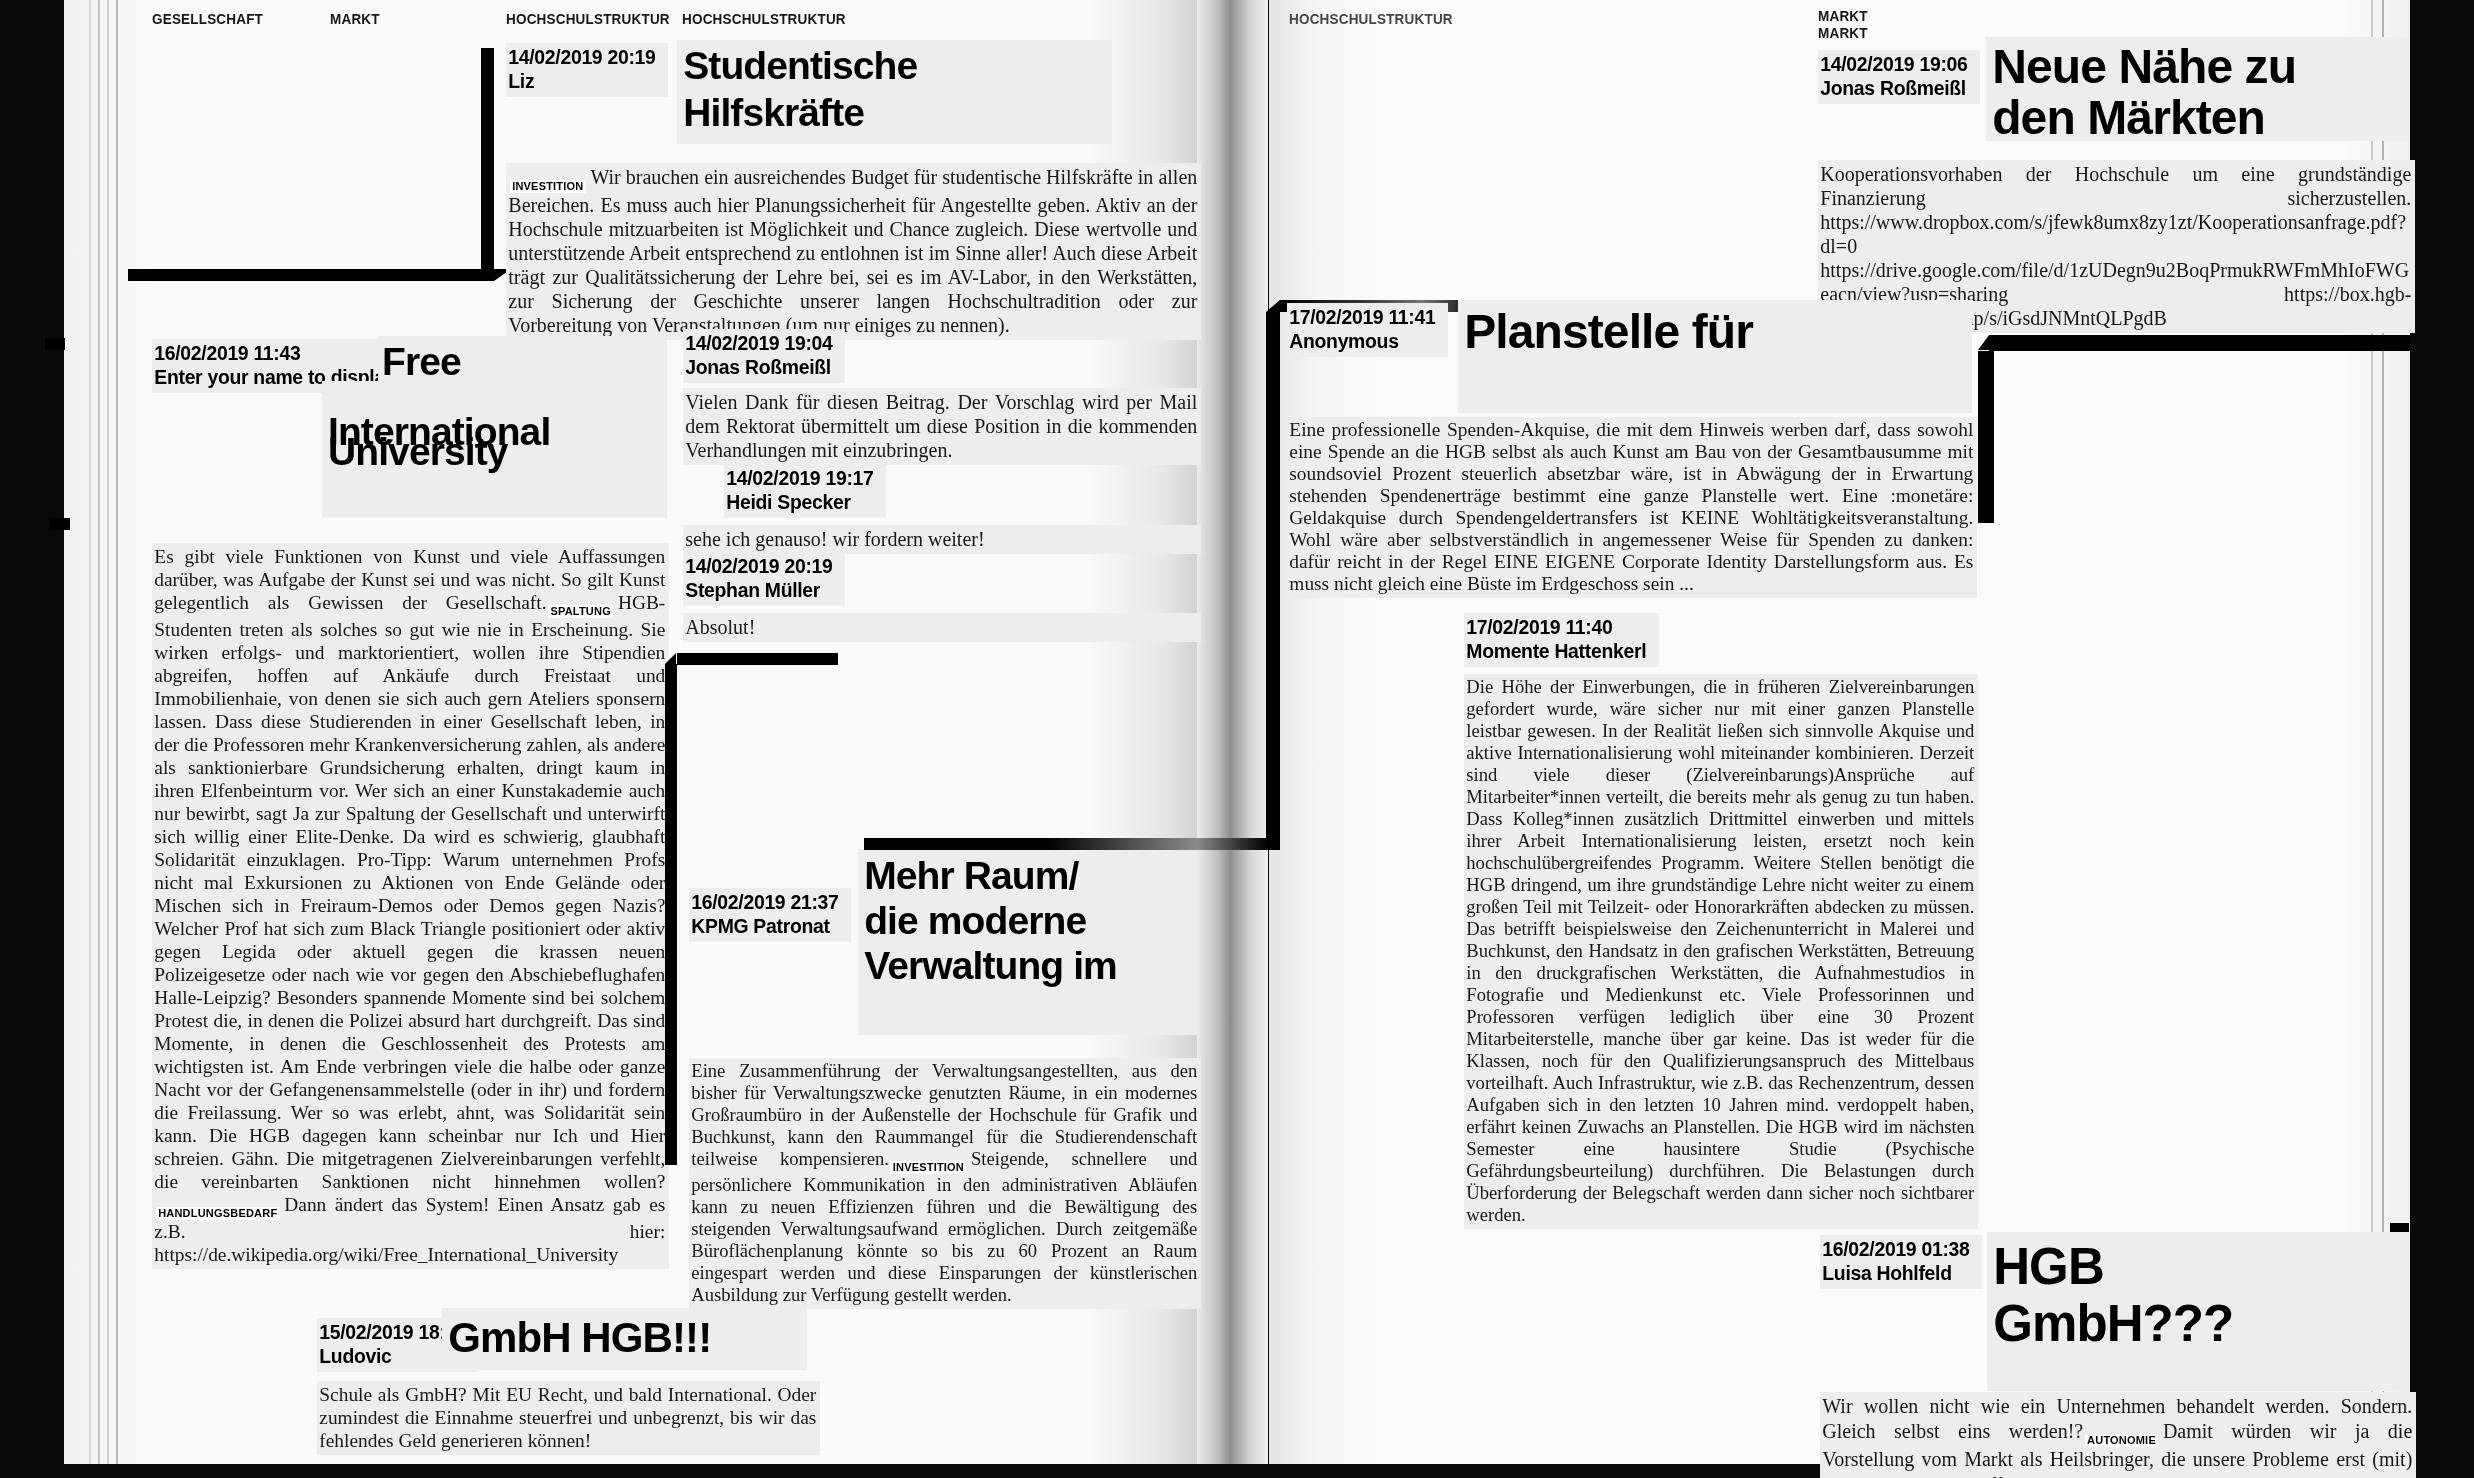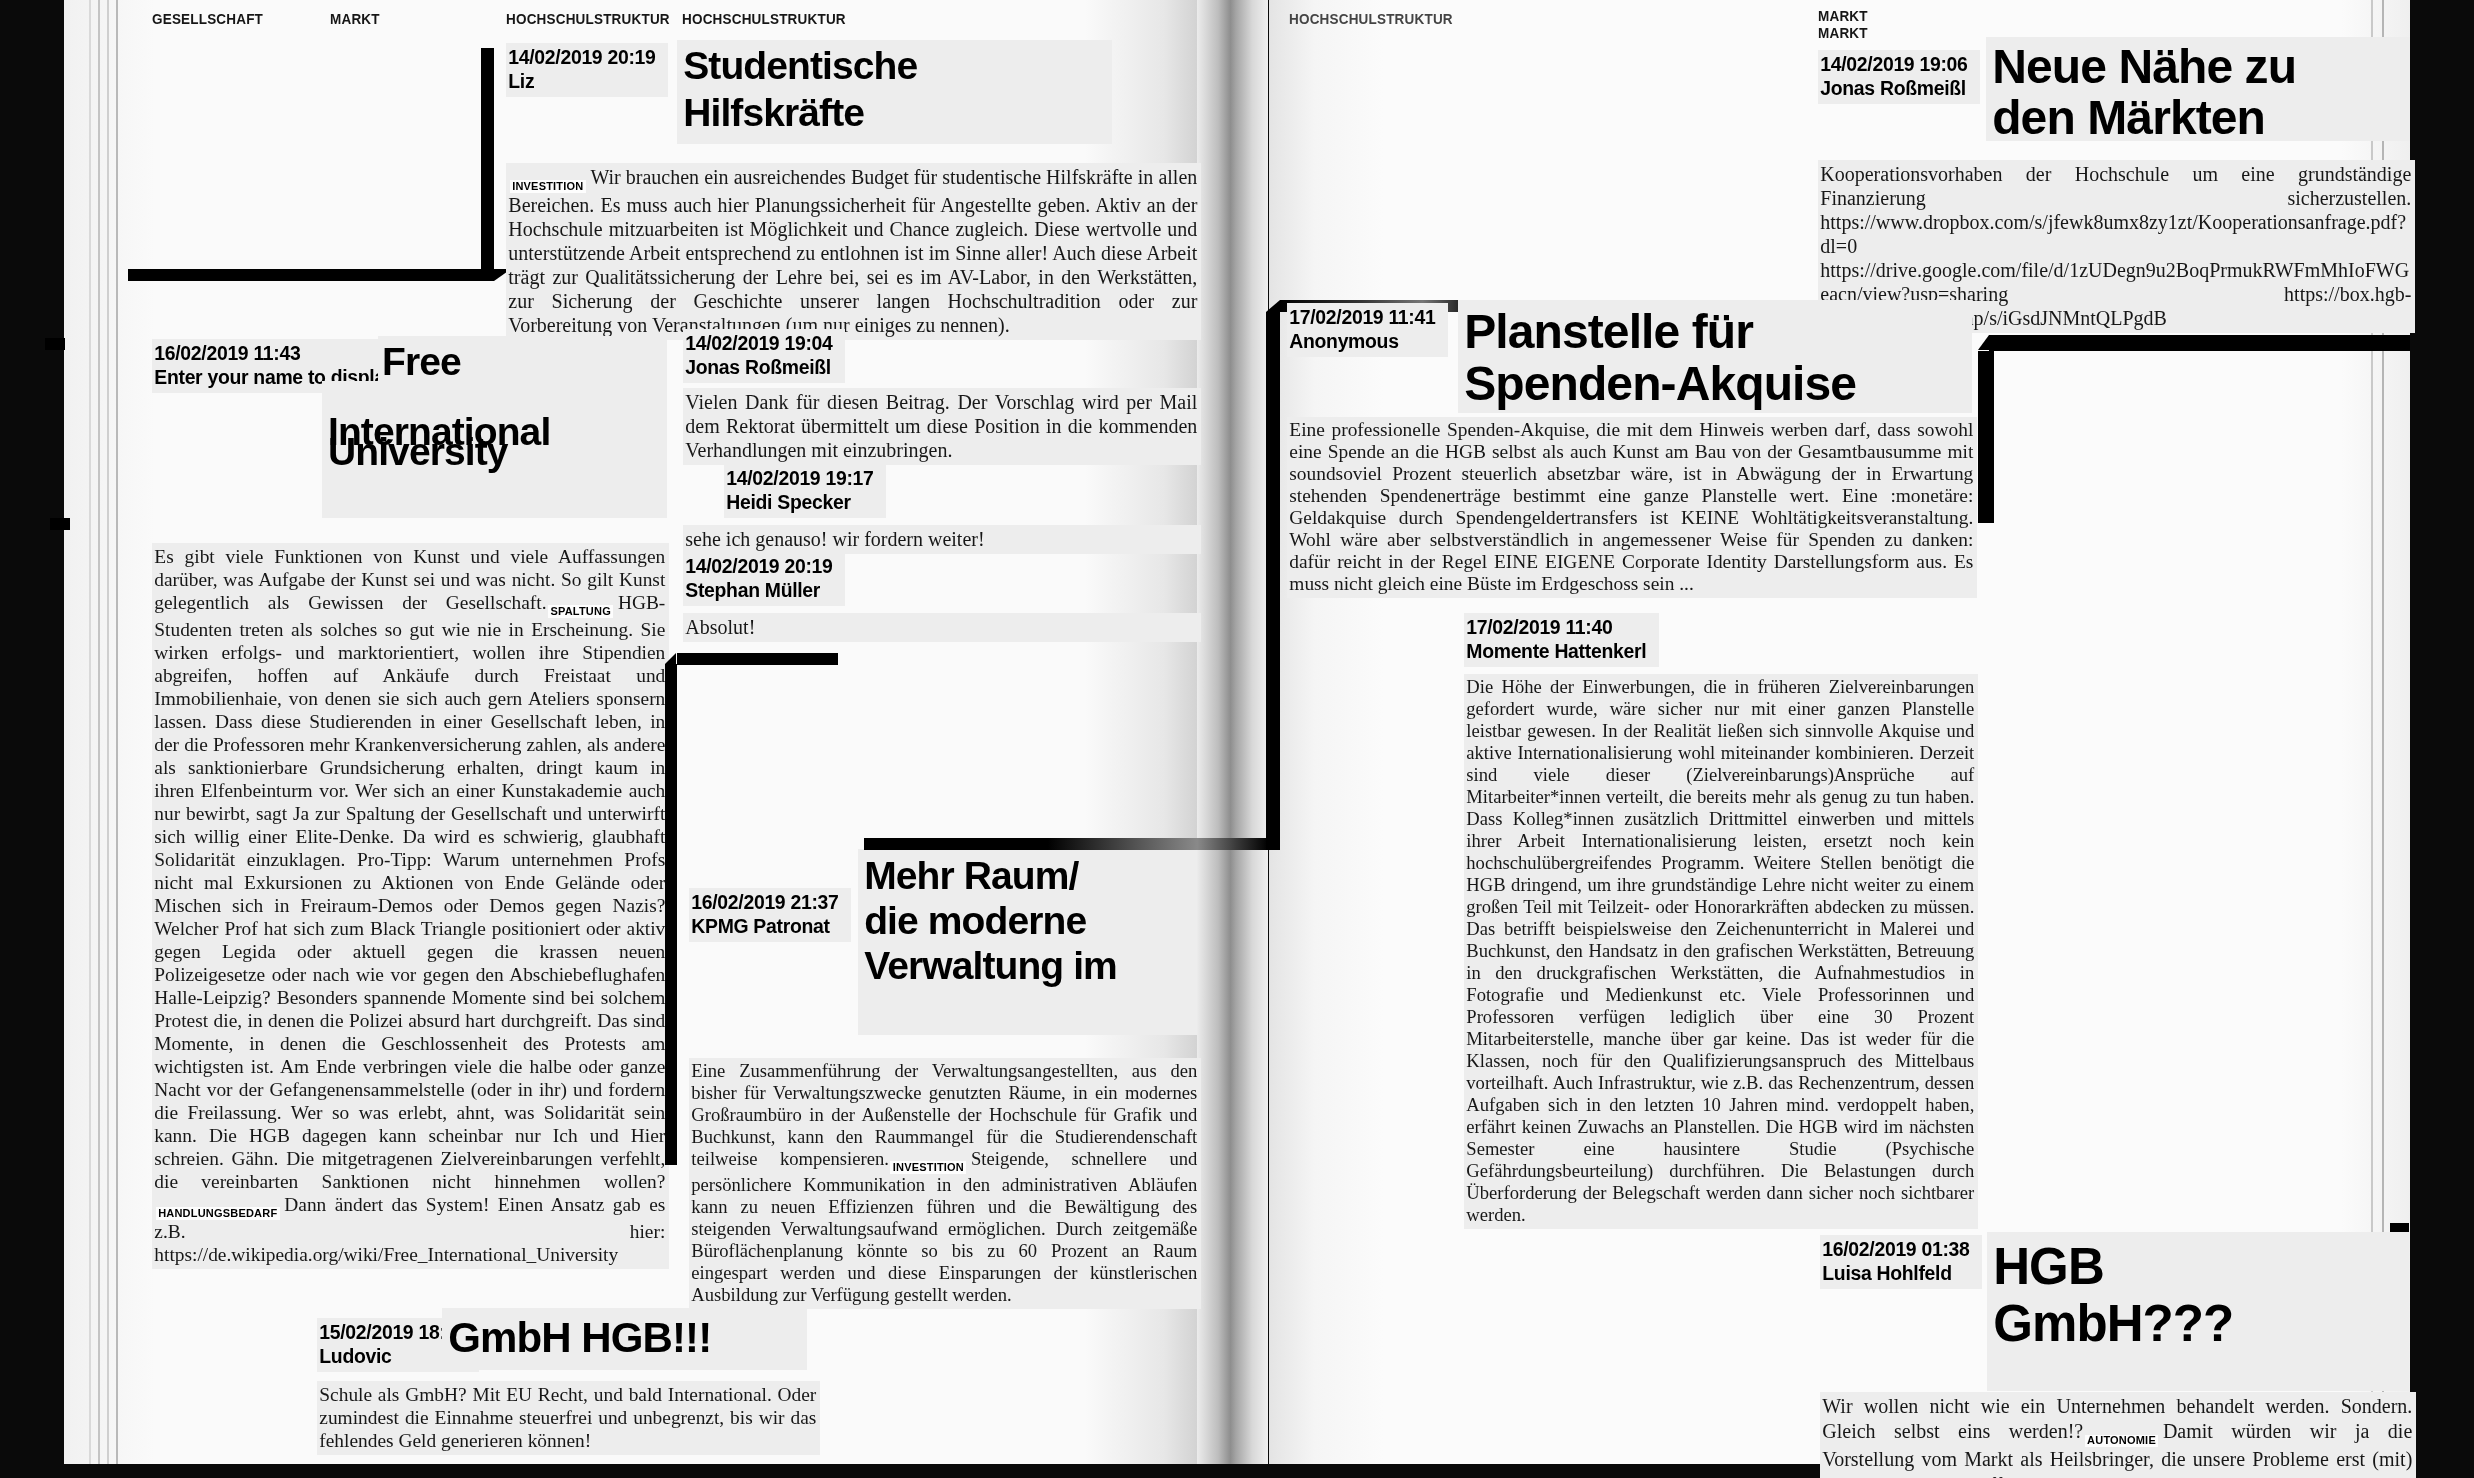--- a/index.html
+++ b/index.html
@@ -151,21 +151,20 @@
   <div class="abs bar" style="left:1266px;top:312px;width:14px;height:526px;"></div>
   <div class="abs tri" style="left:1266px;top:300px;border-right:14px solid #000;border-top:12.4px solid transparent;"></div>
   <div class="abs bar" style="left:1280px;top:300px;width:178px;height:12.4px;background:linear-gradient(90deg,#000 0%,#333 45%,#777 80%,#2a2a2a 100%);"></div>
 
   <div class="abs metabox" style="left:1287px;top:303px;">
     <div class="date">17/02/2019 11:41</div>
     <div class="author">Anonymous</div>
   </div>
   <div class="abs hlbox" style="left:1458px;top:300px;width:514px;height:113px;">
     <div class="hl hl-r" style="padding:7.8px 0 0 6.2px;">Planstelle für</div>
-    <div class="hl hl-r" style="padding:4.7px 0 0 6.2px;">Spenden-Akquise</div>
   </div>
   <p class="abs body b25t" style="left:1287px;top:417px;width:684px;margin:0;">Eine professionelle Spenden-Akquise, die mit dem Hinweis werben darf, dass sowohl eine Spende an die HGB selbst als auch Kunst am Bau von der Gesamtbausumme mit soundsoviel Prozent steuerlich absetzbar wäre, ist in Abwägung der in Erwartung stehenden Spendenerträge bestimmt eine ganze Planstelle wert. Eine :monetäre: Geldakquise durch Spendengeldertransfers ist KEINE Wohltätigkeitsveranstaltung. Wohl wäre aber selbstverständlich in angemessener Weise für Spenden zu danken: dafür reicht in der Regel EINE EIGENE Corporate Identity Darstellungsform aus. Es muss nicht gleich eine Büste im Erdgeschoss sein ...</p>
 
   <div class="abs metabox" style="left:1464px;top:613px;">
     <div class="date">17/02/2019 11:40</div>
     <div class="author">Momente Hattenkerl</div>
   </div>
   <p class="abs body b24" style="left:1464px;top:674px;width:508px;margin:0;">Die Höhe der Einwerbungen, die in früheren Zielvereinbarungen gefordert wurde, wäre sicher nur mit einer ganzen Planstelle leistbar gewesen. In der Realität ließen sich sinnvolle Akquise und aktive Internationalisierung wohl miteinander kombinieren. Derzeit sind viele dieser (Zielvereinbarungs)Ansprüche auf Mitarbeiter*innen verteilt, die bereits mehr als genug zu tun haben. Dass Kolleg*innen zusätzlich Drittmittel einwerben und mittels ihrer Arbeit Internationalisierung leisten, ersetzt noch kein hochschulübergreifendes Programm. Weitere Stellen benötigt die HGB dringend, um ihre grundständige Lehre nicht weiter zu einem großen Teil mit Teilzeit- oder Honorarkräften abdecken zu müssen. Das betrifft beispielsweise den Zeichenunterricht in Malerei und Buchkunst, den Handsatz in den grafischen Werkstätten, Betreuung in den druckgrafischen Werkstätten, die Aufnahmestudios in Fotografie und Medienkunst etc. Viele Professorinnen und Professoren verfügen lediglich über eine 30 Prozent Mitarbeiterstelle, manche über gar keine. Das ist weder für die Klassen, noch für den Qualifizierungsanspruch des Mittelbaus vorteilhaft. Auch Infrastruktur, wie z.B. das Rechenzentrum, dessen Aufgaben sich in den letzten 10 Jahren mind. verdoppelt haben, erfährt keinen Zuwachs an Planstellen. Die HGB wird im nächsten Semester eine hausintere Studie (Psychische Gefährdungsbeurteilung) durchführen. Die Belastungen durch Überforderung der Belegschaft werden dann sicher noch sichtbarer werden.</p>
 
   <div class="abs metabox" style="left:1820px;top:1235px;">

